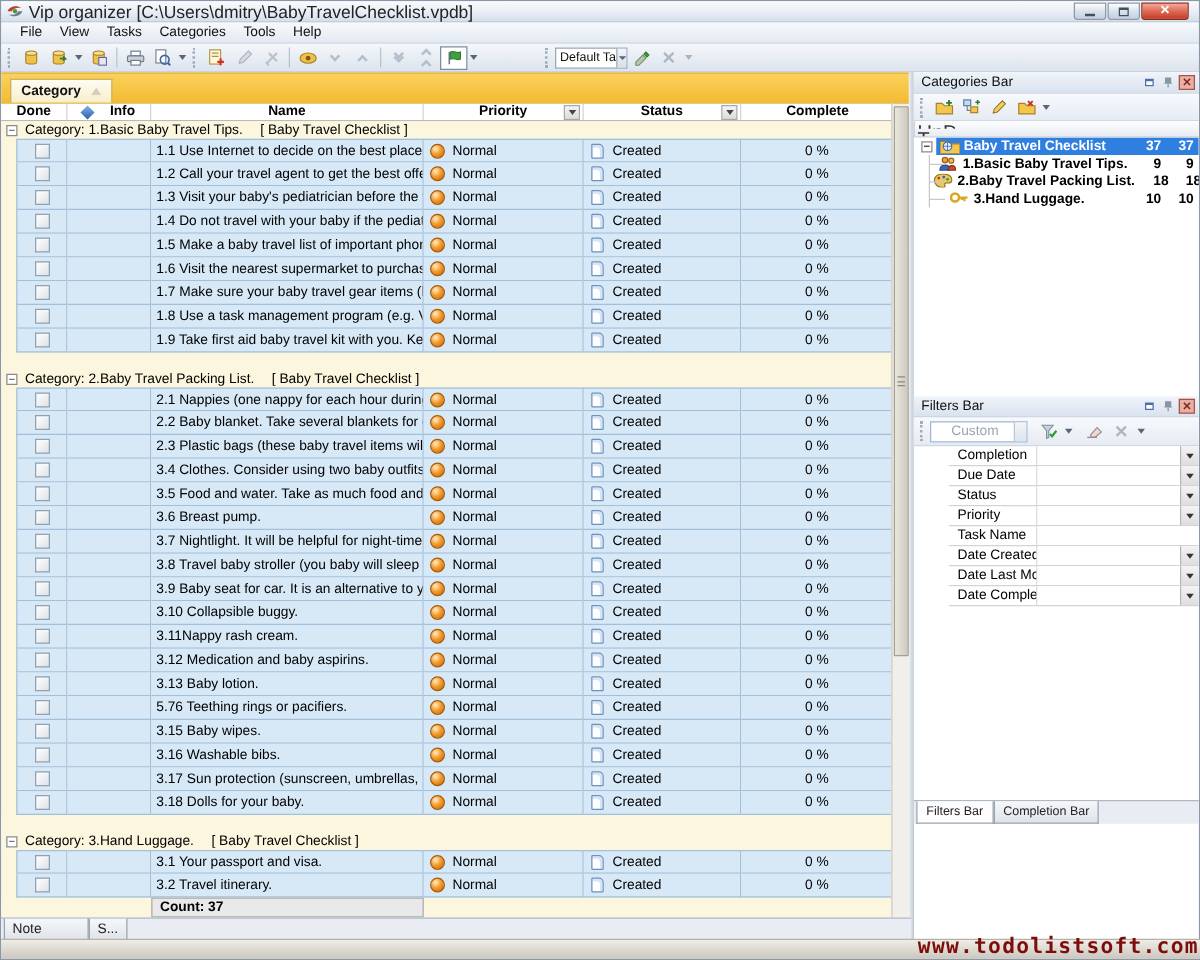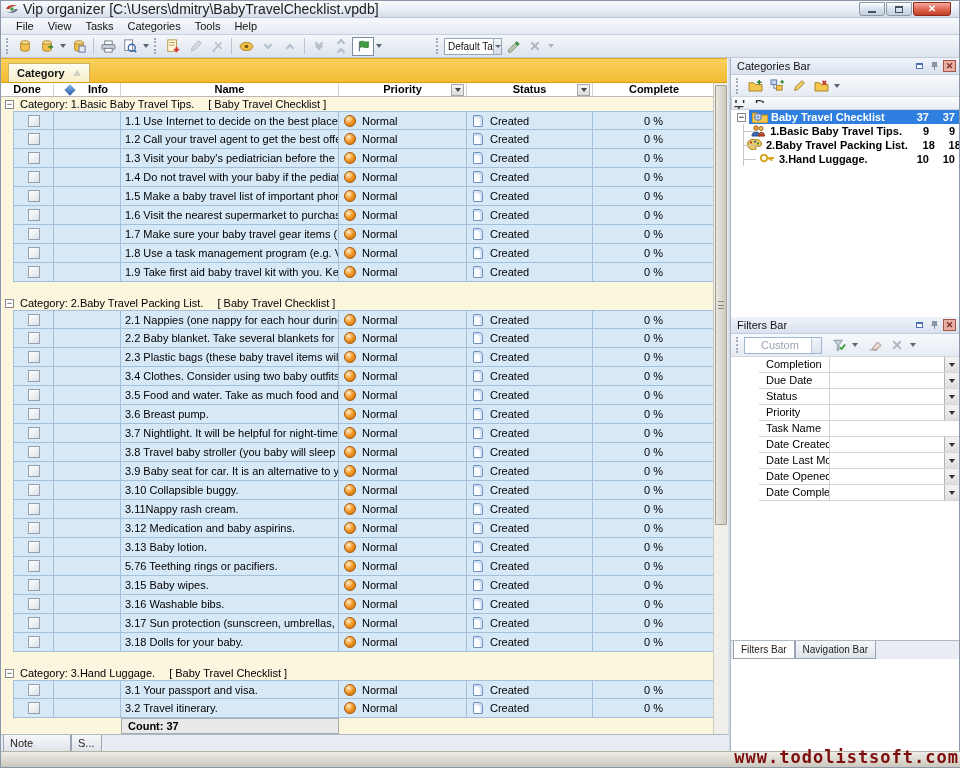--- a/index.html
+++ b/index.html
@@ -1040,40 +1040,33 @@
               </div>
             </div>
             <div class="frow">
               <div class="flabel">Date Last Modified</div>
               <div class="fval"></div>
               <div class="fdd">
                 <div class="caret"></div>
               </div>
             </div>
             <div class="frow">
-              <div class="flabel">Date Opened</div>
-              <div class="fval"></div>
-              <div class="fdd">
-                <div class="caret"></div>
-              </div>
-            </div>
-            <div class="frow">
               <div class="flabel">Date Completed</div>
               <div class="fval"></div>
               <div class="fdd">
                 <div class="caret"></div>
               </div>
             </div>
           </div>
         <div class="ffill"></div>
       </div>
 
       <div class="right-tabs">
         <div class="rtab active">Filters Bar</div>
-        <div class="rtab">Navigation Bar</div>
+        <div class="rtab">Completion Bar</div>
       </div>
     </div>
   </div>
 
   <div class="bottom-strip">
     <div class="watermark">www.todolistsoft.com</div>
   </div>
 </div>
 
 </body></html>

